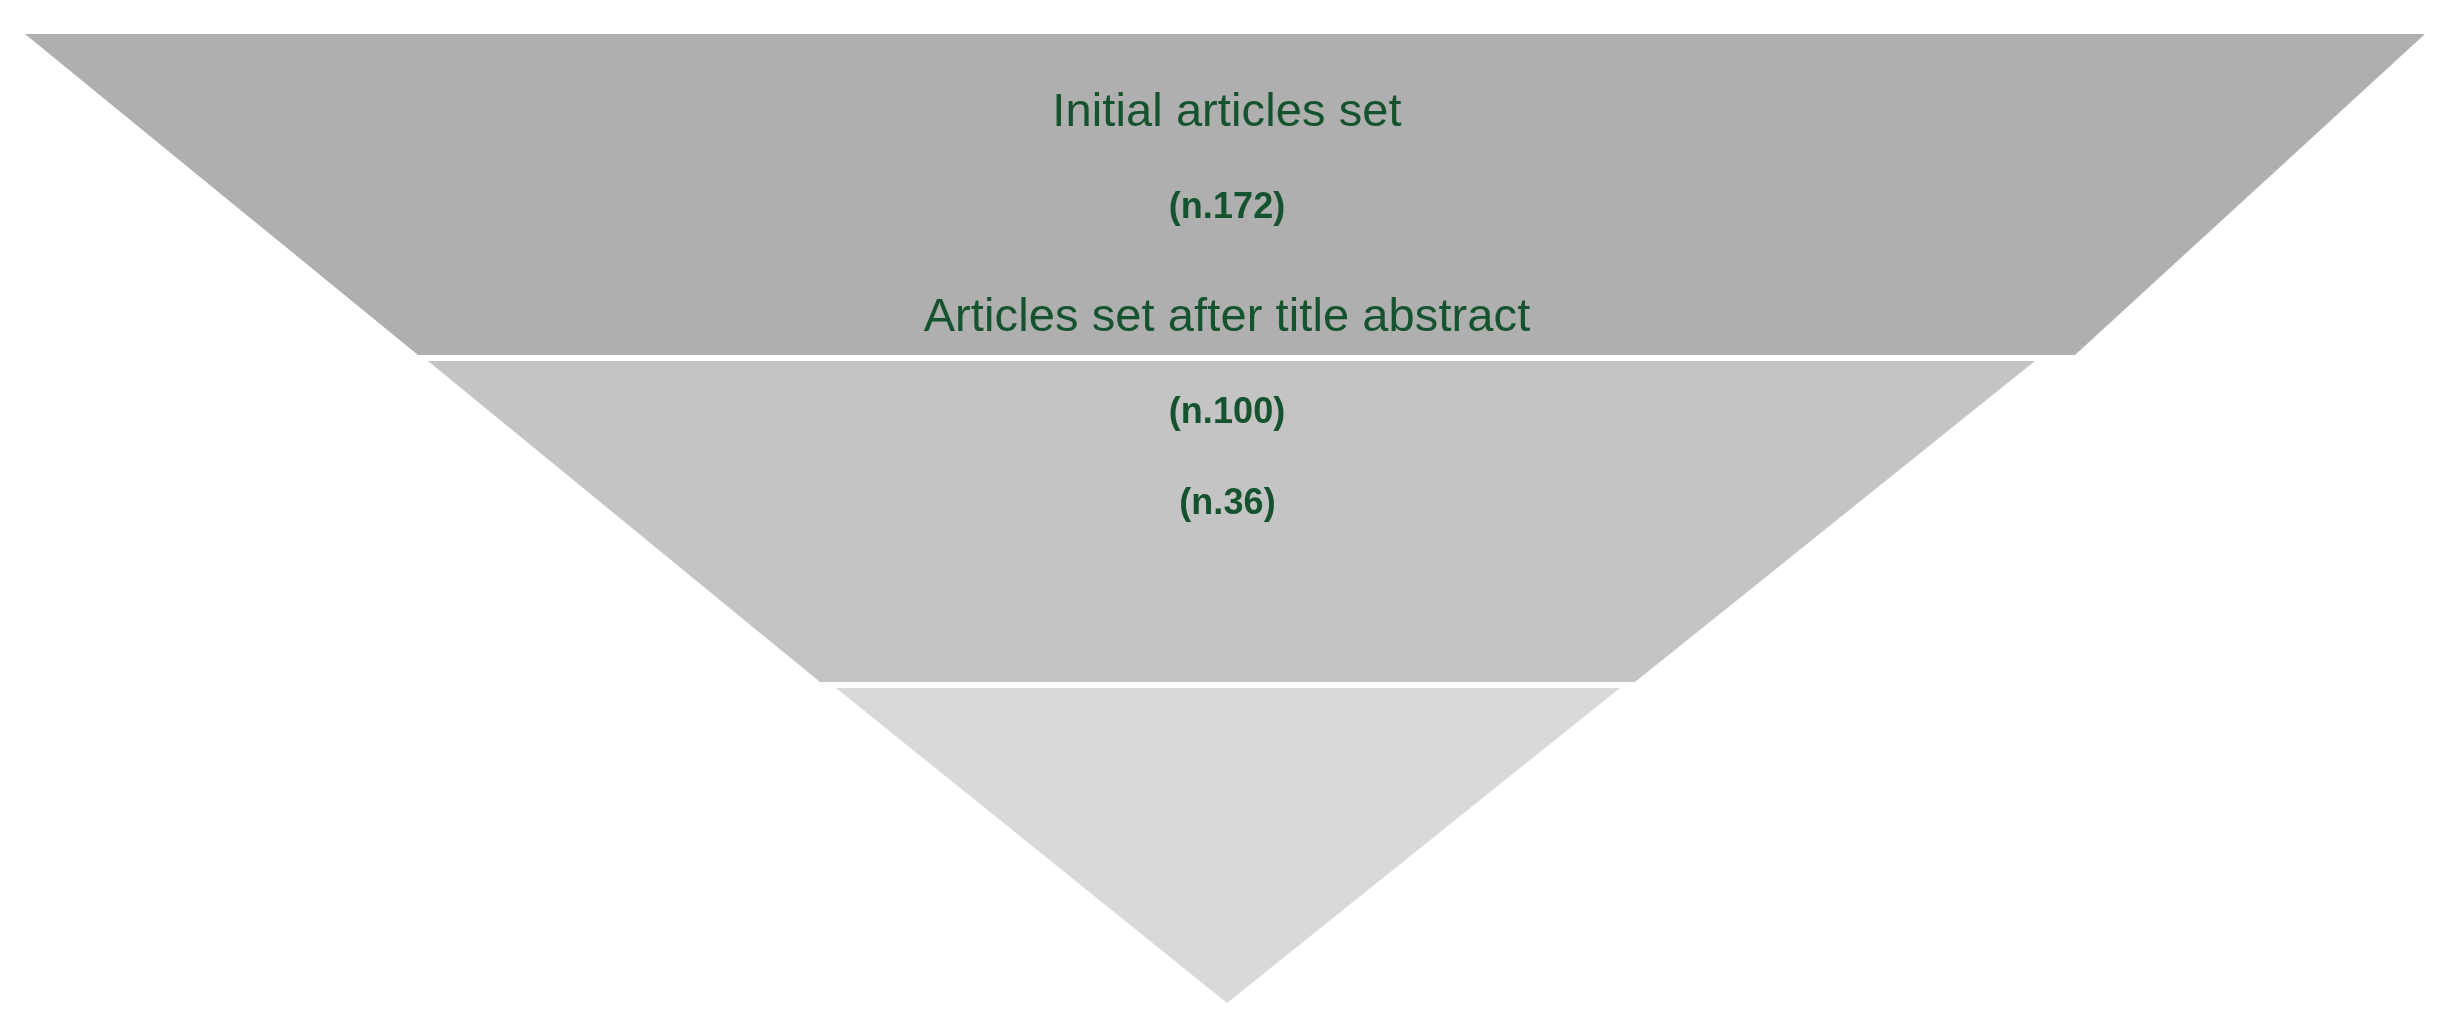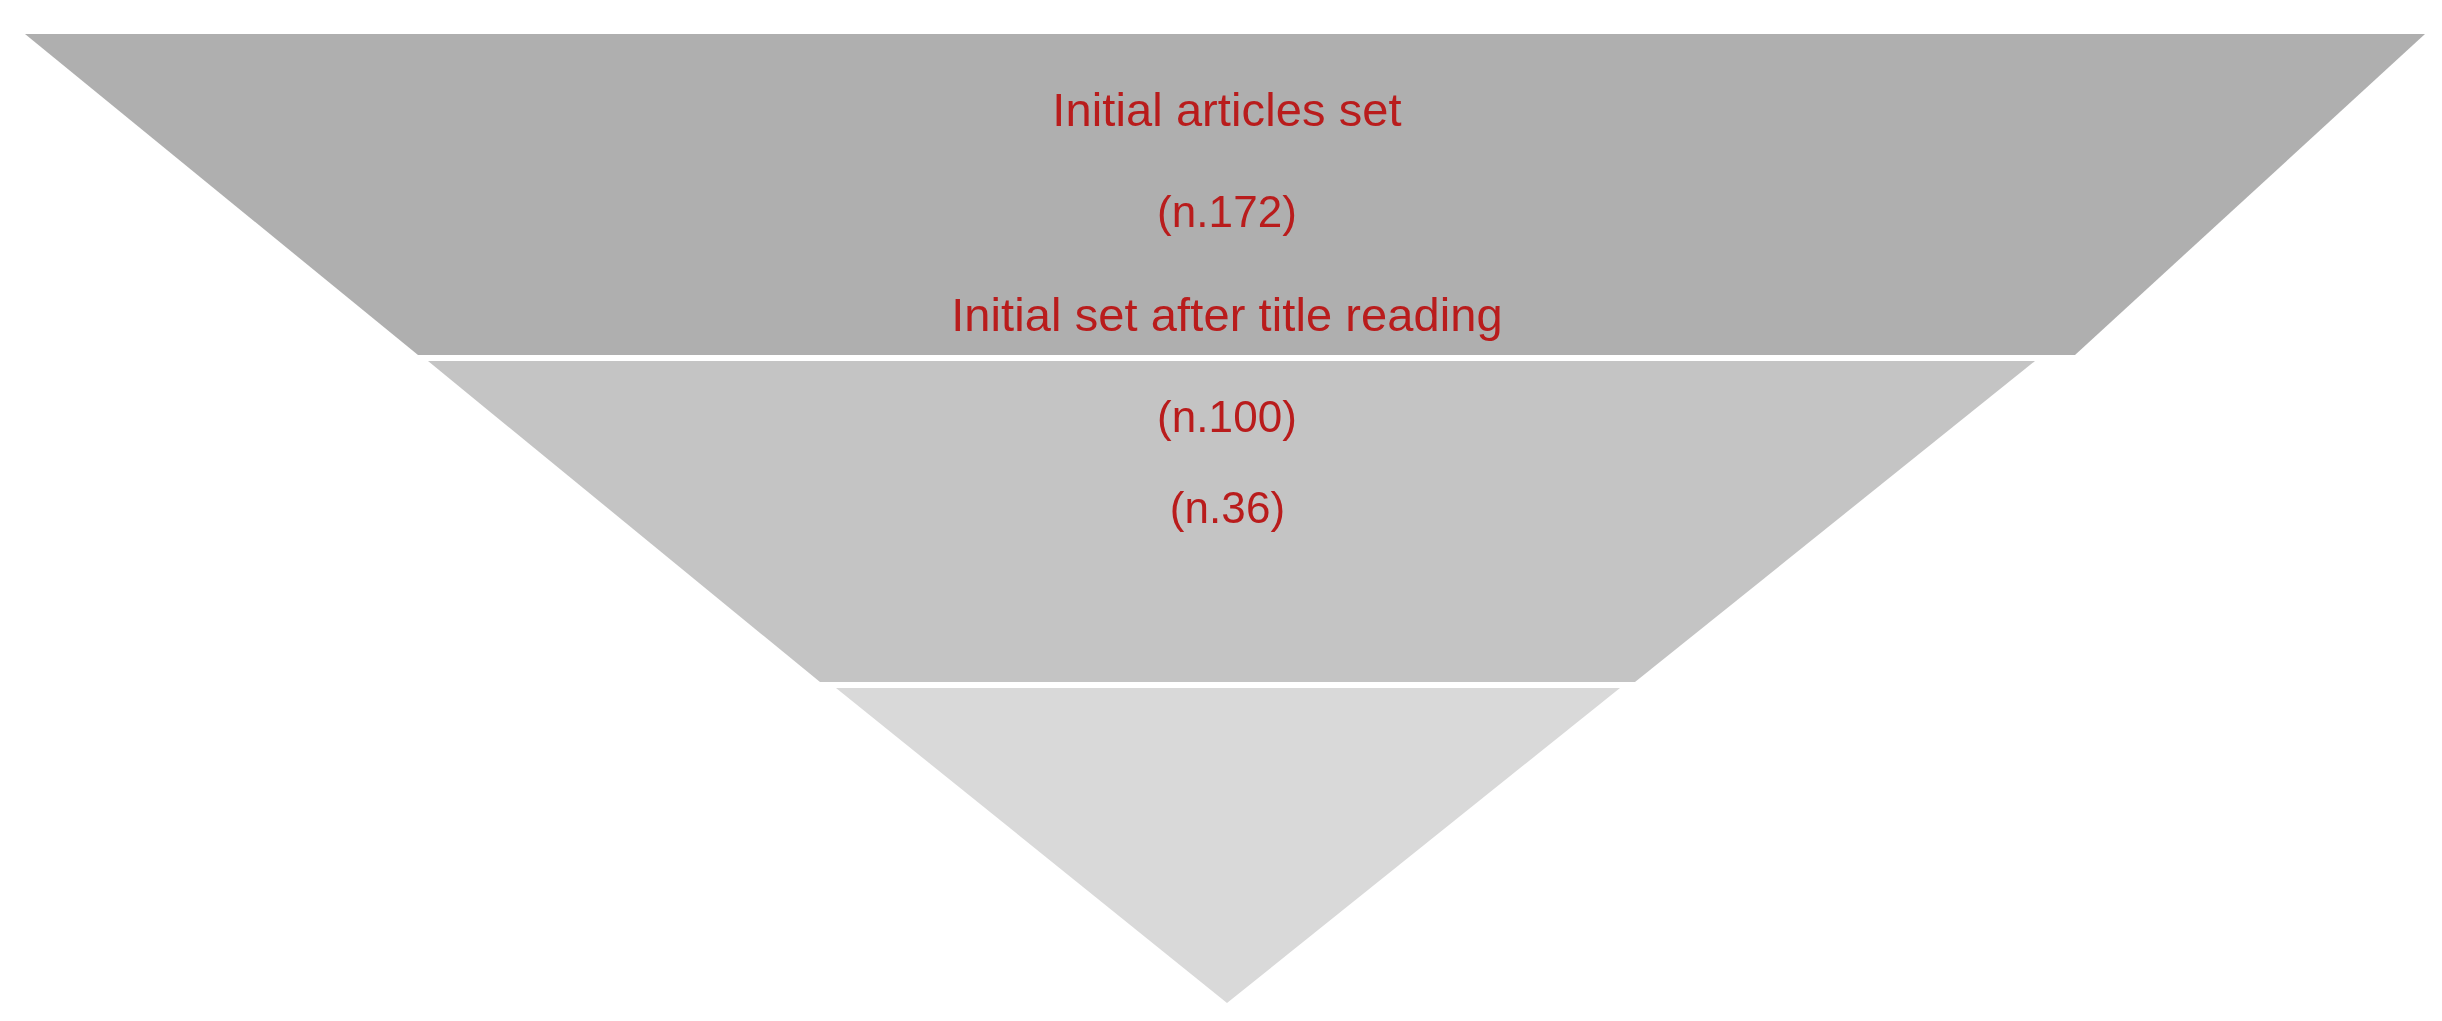--- a/index.html
+++ b/index.html
@@ -22,34 +22,35 @@
     position: absolute;
     left: 0;
     top: 0;
     width: 2442px;
     height: 1021px;
     display: block;
   }
   .tier-label {
     position: absolute;
     text-align: center;
-    color: #b91c1c;
+    color: #14532d;
     line-height: 1.30;
     white-space: pre-line;
     letter-spacing: 0.1px;
     pointer-events: none;
   }
   .tier-title {
     display: block;
     font-size: 47px;
   }
   .tier-count {
     display: block;
-    font-size: 44px;
+    font-size: 36px;
     margin-top: 22px;
+    font-weight: bold;
   }
   
   #tier-label-1 {
     left: 627px;
     top: 58px;
     width: 1200px;
   }
   
   #tier-label-2 {
     left: 627px;
@@ -79,21 +80,21 @@
     <polygon id="tier-shape-2" fill="#C4C4C4" points="428,361 2035,361 1635,682 820,682"></polygon>
     <polygon id="tier-shape-3" fill="#D9D9D9" points="836,688 1620,688 1227,1003"></polygon>
   </svg>
 
   <div class="tier-label" id="tier-label-1">
     <span class="tier-title">Initial articles set</span>
     <span class="tier-count">(n.172)</span>
   </div>
 
   <div class="tier-label" id="tier-label-2">
-    <span class="tier-title">Initial set after title reading</span>
+    <span class="tier-title">Articles set after title abstract</span>
     <span class="tier-count">(n.100)</span>
   </div>
 
   <div class="tier-label" id="tier-label-3">
     <span class="tier-count">(n.36)</span>
   </div>
 
 </div>
 
 </body></html>

